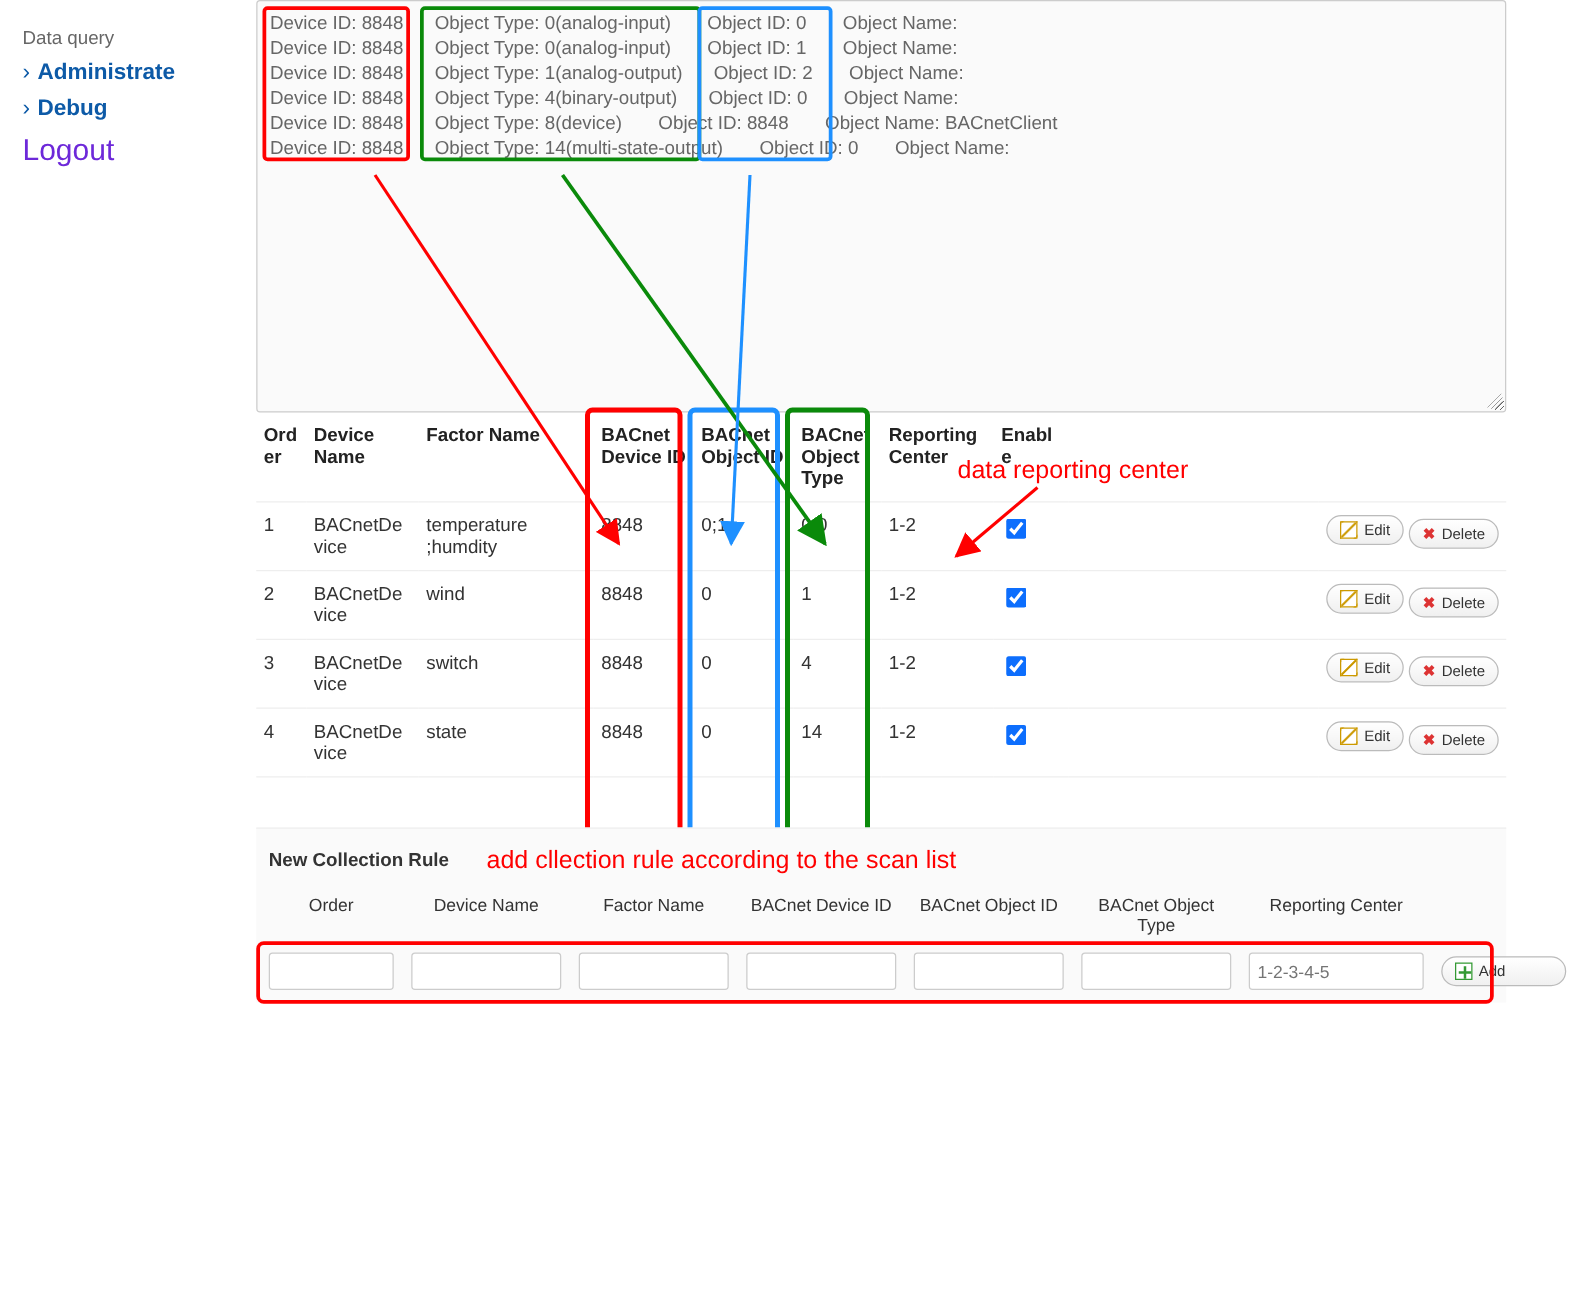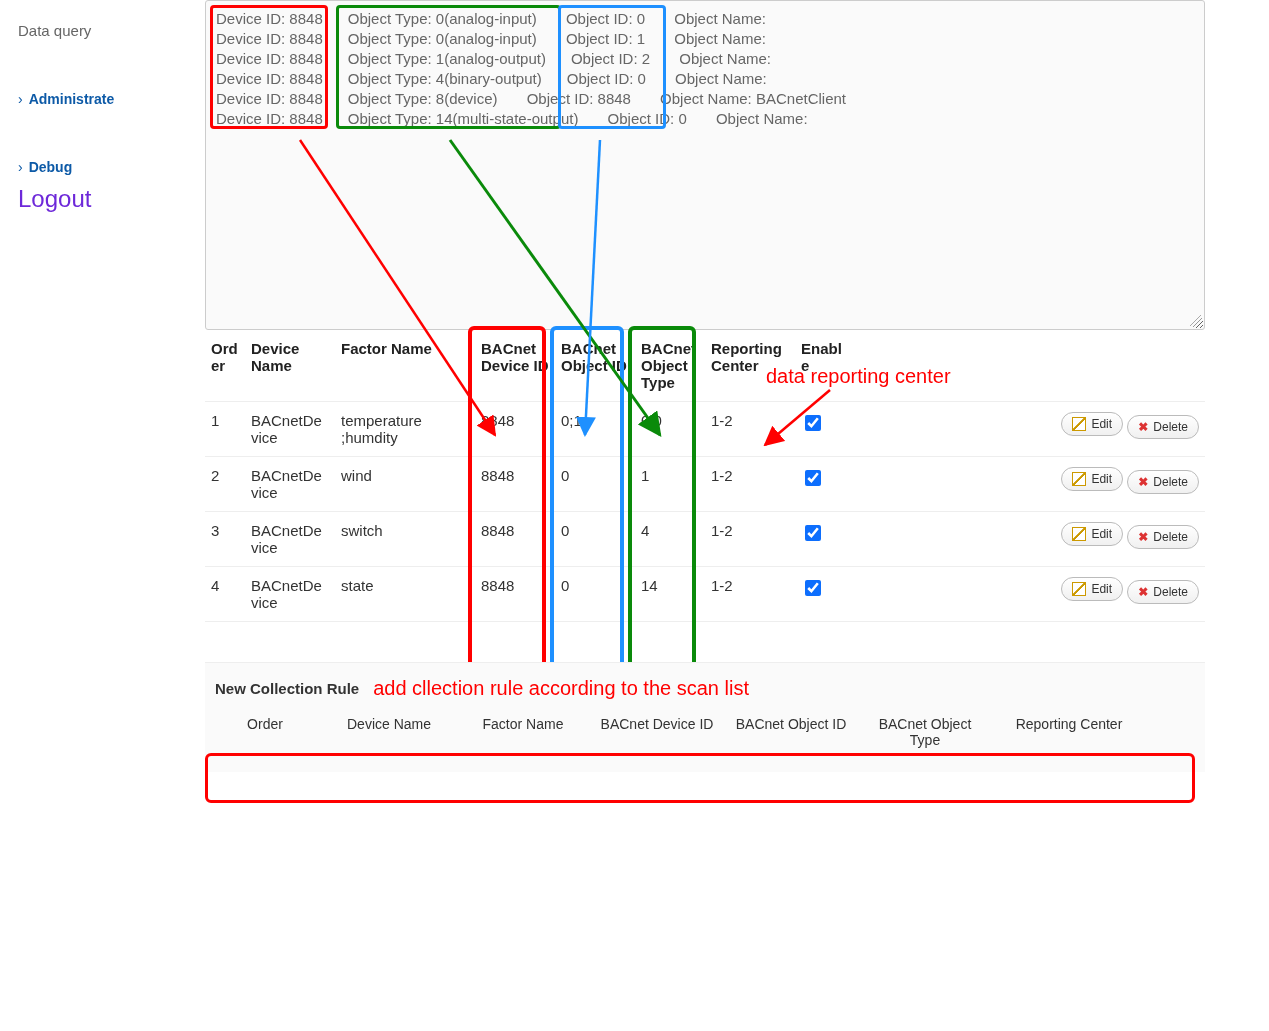--- a/index.html
+++ b/index.html
@@ -21,23 +21,22 @@
     padding-top: 18px;
   }
   .sidebar .item {
     padding: 4px 18px;
     font-size: 15px;
     color: #666;
   }
   .sidebar .item.link {
     color: #0d5aa7;
     font-weight: bold;
-    font-size: 14px;
+    font-size: 18px;
     cursor: pointer;
-    margin-top: 44px;
   }
   .sidebar .item.link .chev {
     color: #0d5aa7;
     font-weight: normal;
     margin-right: 6px;
   }
   .sidebar .logout {
     color: #6d28d9;
     font-size: 24px;
     padding: 6px 18px;
@@ -151,21 +150,21 @@
     pointer-events:none;
   }
   
   .panel {
     margin-top: 40px;
     border-top:1px solid #eee;
     padding:14px 10px 10px;
     background:#fafafa;
   }
   .panel .hdr {
-    display:flex; align-items:center; gap:14px; margin-bottom:16px;
+    display:flex; align-items:center; gap:30px; margin-bottom:16px;
   }
   .panel .hdr .title { font-weight:bold; color:#333; font-size:15px;}
   .panel .hdr .ann { color:#f00; font-size:20px; }
   .panel .cols {
     display:grid;
     grid-template-columns: 100px 120px 120px 120px 120px 120px 140px 100px;
     gap:14px;
     align-items:start;
     margin-bottom:14px;
     color:#333;
@@ -346,20 +345,33 @@
     <div class="cols">
       <div>Order</div>
       <div>Device Name</div>
       <div>Factor Name</div>
       <div>BACnet Device ID</div>
       <div>BACnet Object ID</div>
       <div>BACnet Object Type</div>
       <div>Reporting Center</div>
       <div></div>
     </div>
+    <div class="inputs">
+      <input type="text" style="">
+      <input type="text" style="">
+      <input type="text" style="">
+      <input type="text" style="">
+      <input type="text" style="">
+      <input type="text" style="">
+      <input type="text" placeholder="1-2-3-4-5" style="">
+      <span class="btn">
+        <span class="ic ic-add"></span>
+        <span>Add</span>
+      </span>
+    </div>
     <div class="inputs-outline" style="left:0px; top:90px; width:990px; height:50px;"></div>
   </div>
 
 </div>
 
 <div class="ann-text" style="left:766px; top:365px;">data reporting center</div>
 
 <svg class="arrows">
   <defs>
     <marker id="ar-red" viewBox="0 0 10 10" refX="9" refY="5" markerWidth="8" markerHeight="8" orient="auto">

